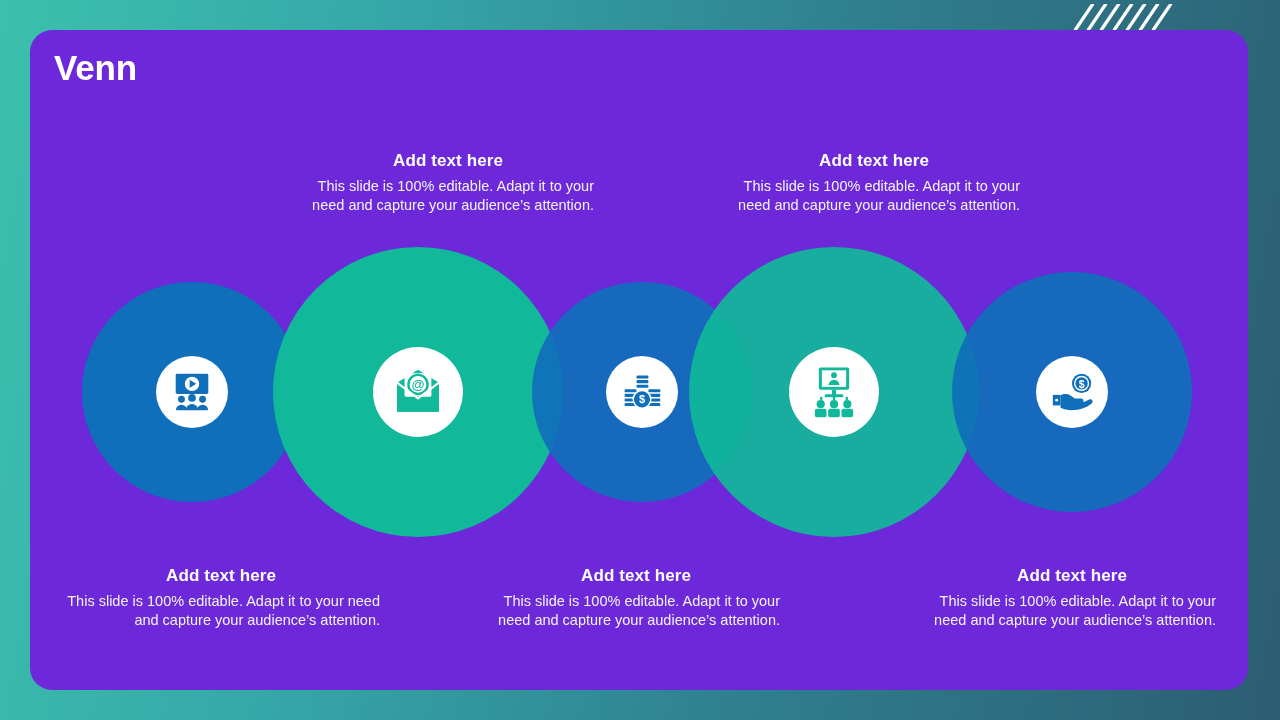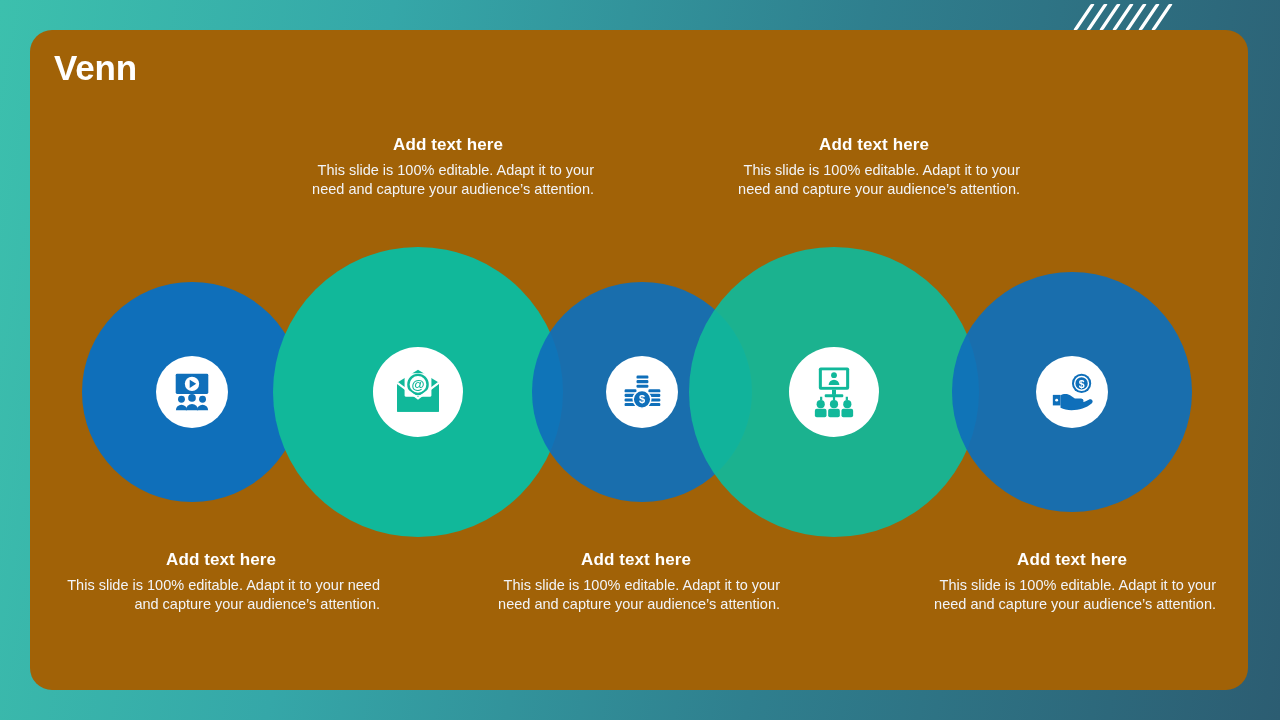--- a/index.html
+++ b/index.html
@@ -35,21 +35,21 @@
     border-radius: 1px;
   }
 
   
   .card {
     position: absolute;
     left: 30px;
     top: 30px;
     width: 1218px;
     height: 660px;
-    background: #a16207;
+    background: #6d28d9;
     border-radius: 22px;
     z-index: 2;
     overflow: hidden;
   }
 
   .page-title {
     position: absolute;
     left: 24px;
     top: 18px;
     font-size: 35px;
@@ -82,20 +82,21 @@
     justify-content: center;
   }
   .icon-bubble.small { width: 72px; height: 72px; }
   .icon-bubble.large { width: 90px; height: 90px; }
   .icon-bubble svg { display: block; }
 
   
   .text-block {
     position: absolute;
     text-align: center;
+    margin-top: 16px;
   }
   .tb-title {
     font-size: 17px;
     font-weight: bold;
     color: #ffffff;
     margin: 0 0 6px 0;
     letter-spacing: 0.1px;
   }
   .tb-body {
     font-size: 14.5px;

